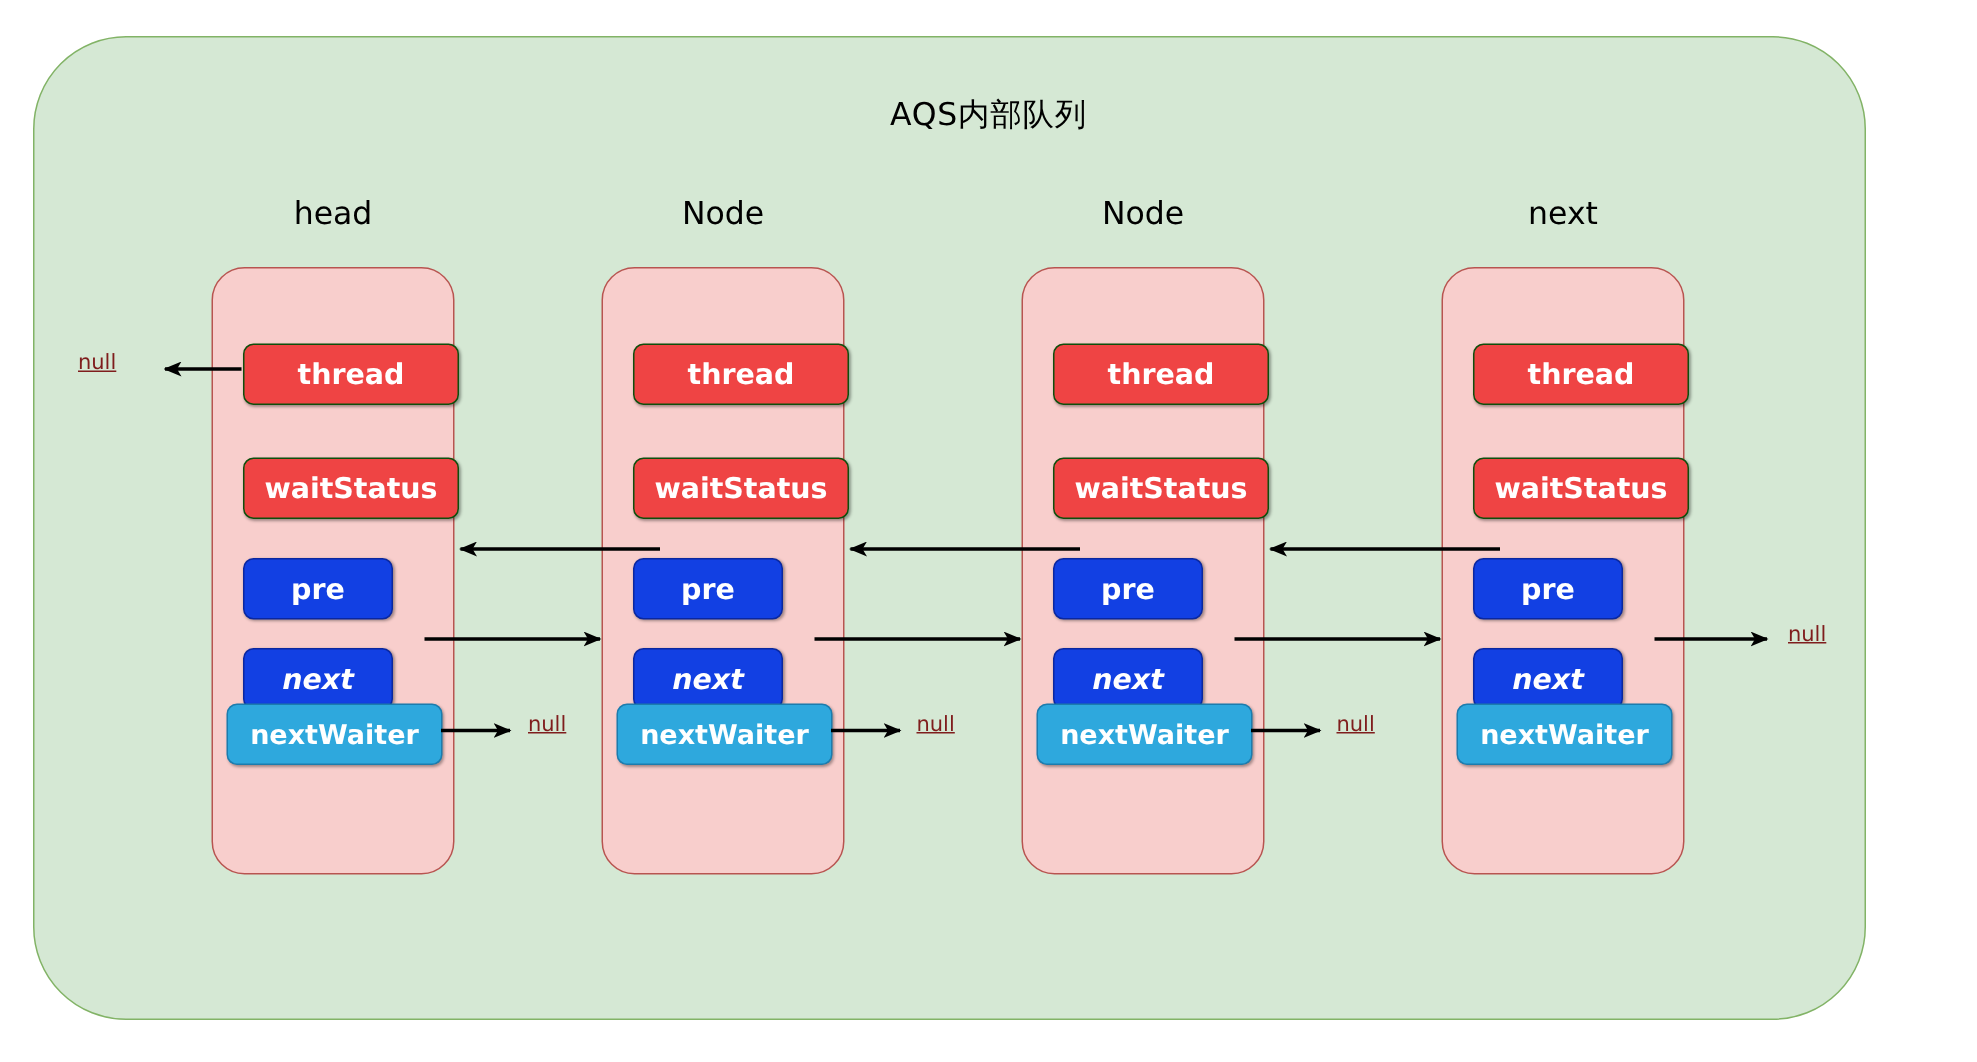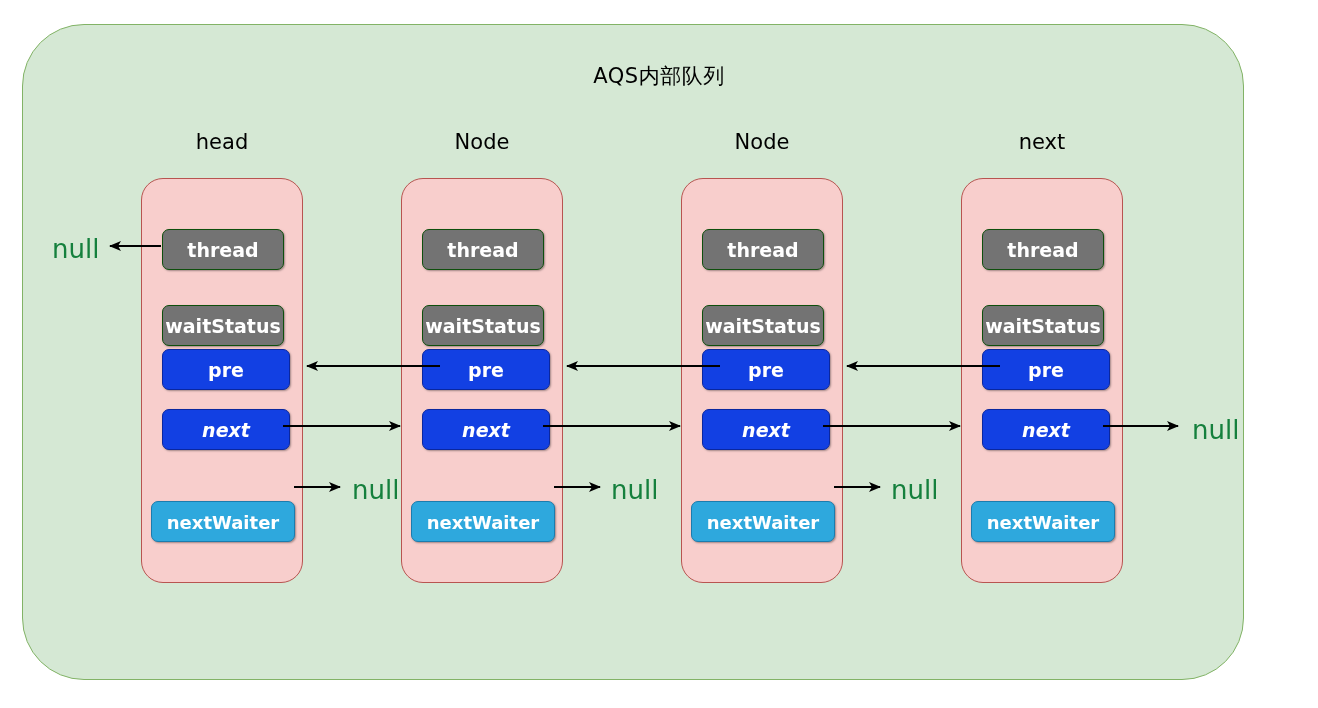--- a/index.html
+++ b/index.html
@@ -75,51 +75,52 @@
     text-align: center;
     color: #ffffff;
     font-size: 19px;
     font-weight: bold;
     border-radius: 7px;
     box-sizing: border-box;
     white-space: nowrap;
     box-shadow: 1px 1px 2px rgba(0,0,0,.35);
   }
   .field.green {
-    background: #737373;
+    background: #ef4444;
     border: 1.5px solid #0e4f0c;
-    width: 122px;
+    width: 144px;
     left: 20px;
   }
   .field.blue {
     background: #1240e3;
     border: 1.5px solid #0a27a0;
-    width: 128px;
+    width: 100px;
     left: 20px;
+    margin-top: 23px;
   }
   .field.lightblue {
     background: #2ea8dd;
     border: 1.5px solid #1b7cae;
     width: 144px;
     left: 9px;
     font-size: 18px;
-    margin-top: 32px;
   }
   .f-thread     { top: 50px;  }
   .f-waitstatus { top: 126px; }
   .f-pre        { top: 170px; }
   .f-next       { top: 230px; font-style: italic; }
   .f-nextwaiter { top: 290px; }
 
   
   .null-label {
     position: absolute;
-    font-size: 26px;
-    color: #15803d;
+    font-size: 14px;
+    color: #7f1d1d;
     white-space: nowrap;
+    text-decoration: underline;
   }
 
   
   #arrow-layer {
     position: absolute;
     left: 0;
     top: 0;
     width: 1318px;
     height: 708px;
     pointer-events: none;

